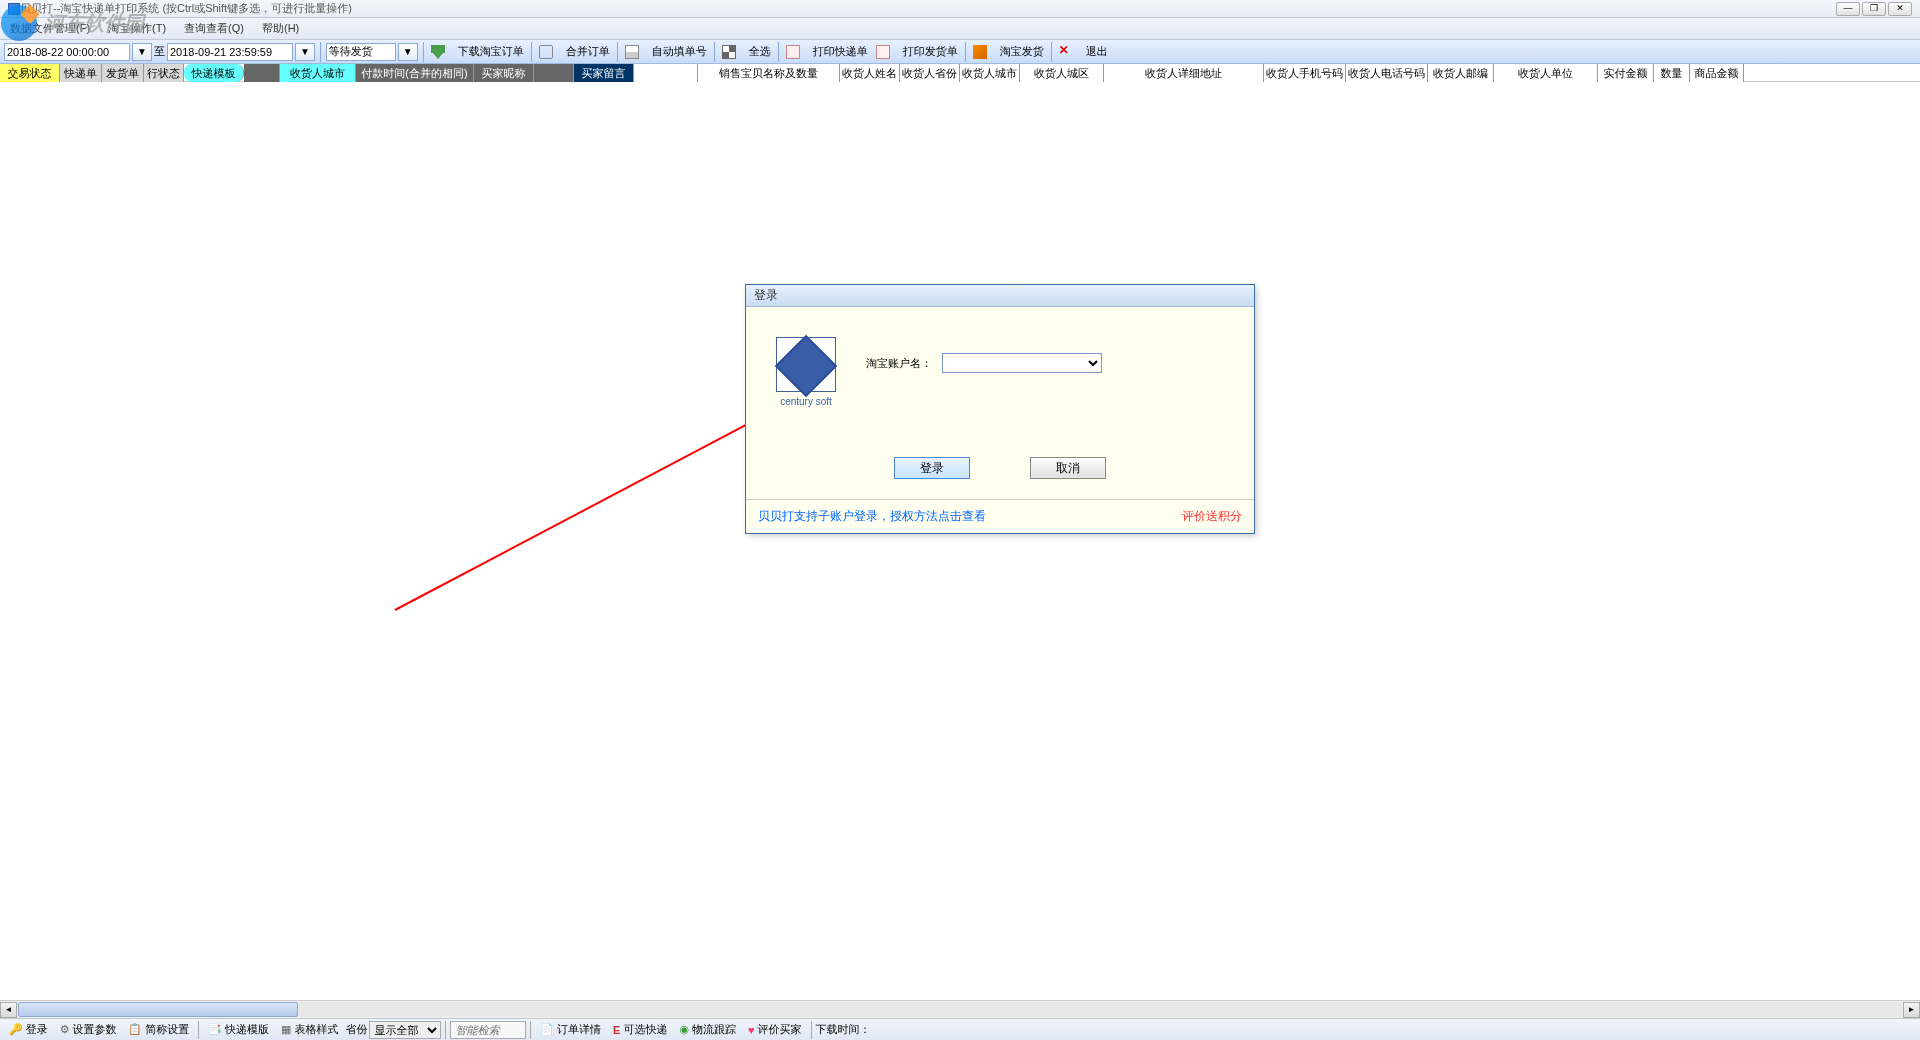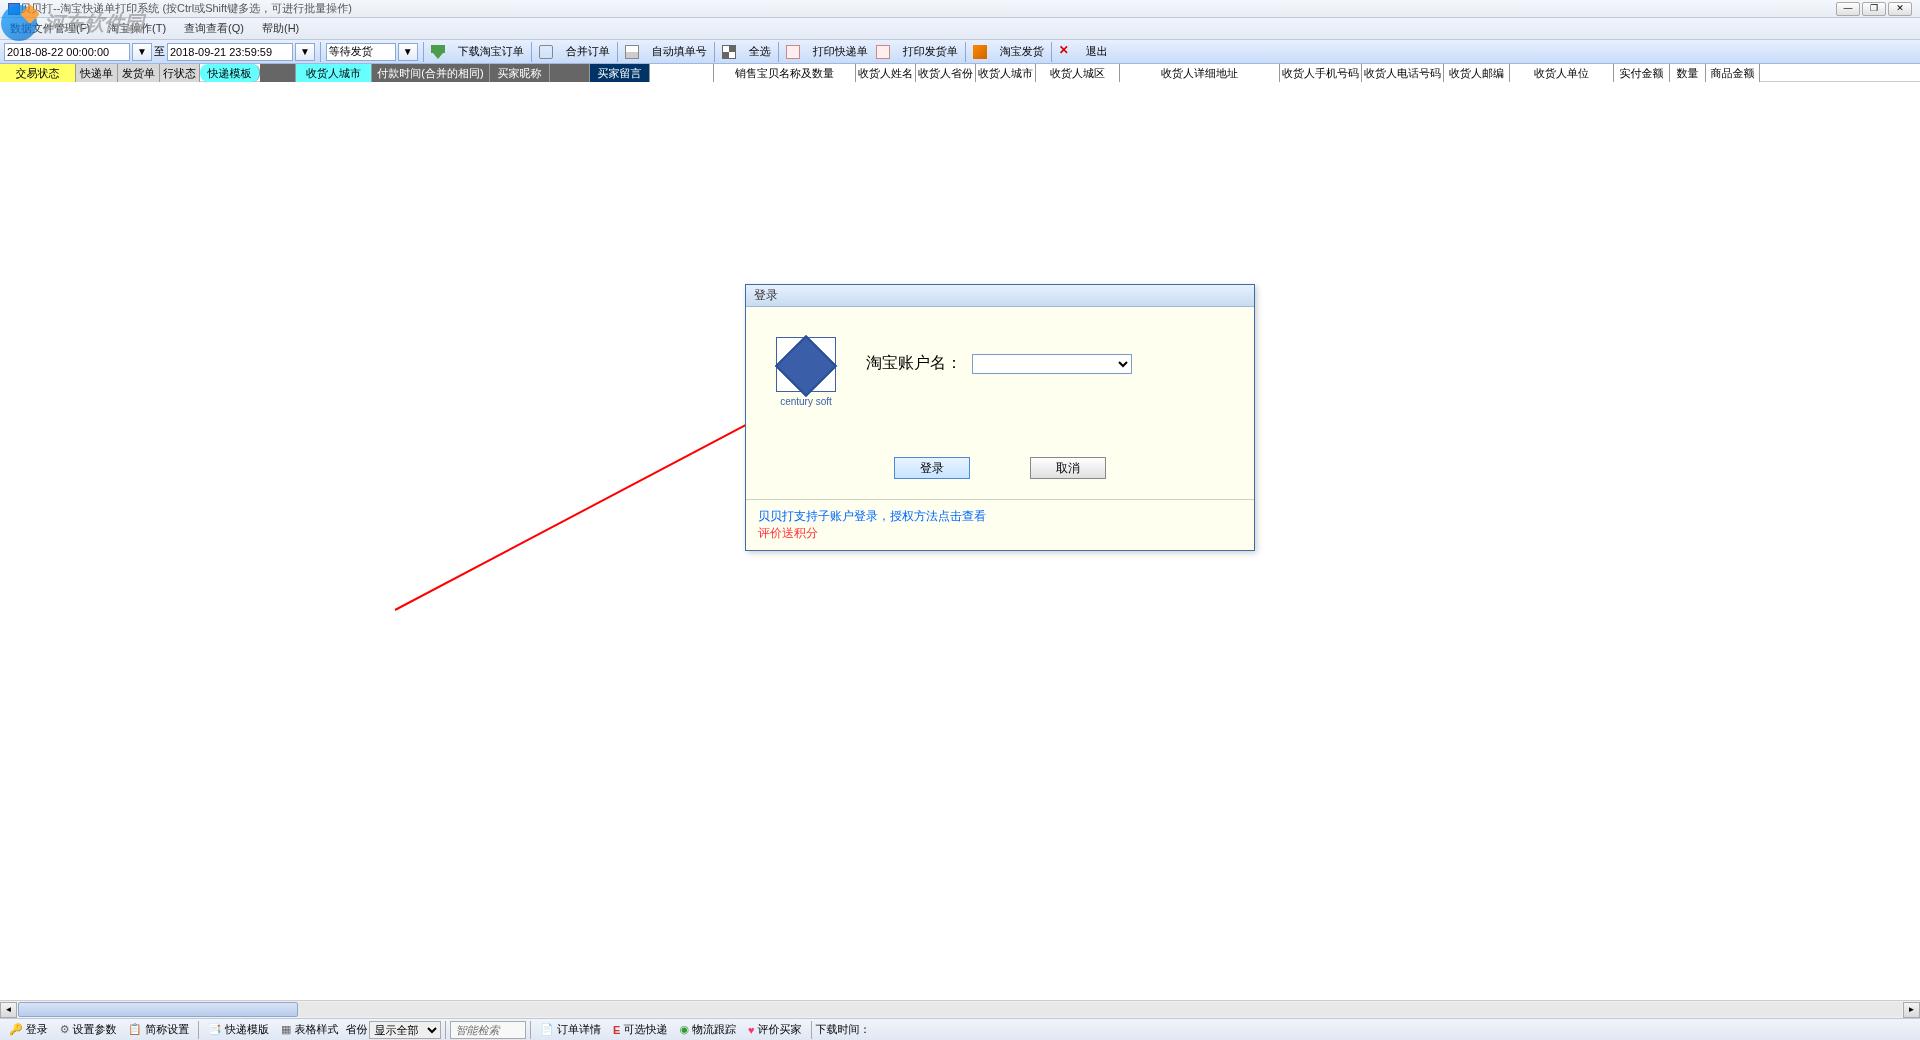--- a/index.html
+++ b/index.html
@@ -53,26 +53,26 @@
     .arrow-head { fill: #ff0000; }
     
     .dialog { position: absolute; left: 745px; top: 284px; width: 510px; background: #fffff0; border: 1px solid #3a6ea5; box-shadow: 2px 2px 6px rgba(0,0,0,0.2); z-index: 100; }
     .dialog-title { height: 22px; background: linear-gradient(to bottom, #e8f0ff, #c8dcf0); border-bottom: 1px solid #a0b8d8; padding: 0 8px; display: flex; align-items: center; font-size: 12px; color: #333; }
     .dialog-body { padding: 30px 20px 20px 30px; display: flex; align-items: flex-start; gap: 30px; }
     .logo-box { text-align: center; }
     .logo-img { width: 60px; height: 55px; border: 1px solid #4060a0; position: relative; background: #fff; padding: 4px; }
     .logo-diamond { width: 44px; height: 44px; background: #3a5fa8; transform: rotate(45deg); margin: 2px auto; border: 2px solid #2a4f98; }
     .logo-text { color: #3a5fa8; font-size: 10px; margin-top: 4px; }
     .form-row { display: flex; align-items: center; gap: 10px; margin-top: 16px; }
-    .form-label { font-size: 16px; }
+    .form-label { font-size: 11px; }
     .form-select { width: 160px; height: 20px; border: 1px solid #7a9acc; background: #fff; }
     .dialog-buttons { display: flex; justify-content: center; gap: 60px; padding: 30px 0 20px 0; }
     .dlg-btn { width: 76px; height: 22px; border: 1px solid #888; background: linear-gradient(to bottom, #fefefe, #e0e0e0); font-size: 12px; }
     .dlg-btn.primary { border: 1px solid #4a8ad8; background: linear-gradient(to bottom, #e8f4ff, #c8e4ff); }
-    .dialog-footer { padding: 8px 12px; border-top: 1px solid #d0d0c0; display: flex; justify-content: space-between; font-size: 12px; flex-direction: column; }
+    .dialog-footer { padding: 8px 12px; border-top: 1px solid #d0d0c0; display: flex; justify-content: space-between; font-size: 12px; }
     .footer-link-blue { color: #0066ff; }
     .footer-link-red { color: #ff3333; }
     
     .hscroll { position: absolute; bottom: 22px; left: 0; right: 0; height: 18px; background: #f0f0f0; border-top: 1px solid #ccc; }
     .hscroll-track { position: absolute; left: 18px; right: 18px; top: 1px; bottom: 1px; background: #e8e8e8; }
     .hscroll-thumb { position: absolute; left: 0; width: 280px; top: 0; bottom: 0; background: linear-gradient(to bottom, #d8e4f4, #b8ccec); border: 1px solid #8ca8d0; border-radius: 2px; }
     .hscroll-btn { position: absolute; width: 17px; height: 16px; top: 1px; background: linear-gradient(to bottom, #f4f4f4, #d8d8d8); border: 1px solid #aaa; text-align: center; font-size: 8px; line-height: 14px; }
     
     .status-bar { position: absolute; bottom: 0; left: 0; right: 0; height: 22px; background: linear-gradient(to bottom, #f0f4fb, #e0e8f4); border-top: 1px solid #c0c8d8; display: flex; align-items: center; padding: 0 4px; font-size: 11px; gap: 2px; }
     .sb-btn { display: flex; align-items: center; gap: 3px; padding: 2px 5px; }
@@ -163,21 +163,21 @@
     <span>淘宝发货</span>
   </div>
   <span class="sep"></span>
   <div class="tb-btn">
     <span class="icon icon-exit"></span>
     <span>退出</span>
   </div>
 </div>
 
 <div class="col-headers" id="col-headers">
-    <div class="col-h hc-yellow" style="width: 76px;">交易状态</div>
+    <div class="col-h hc-yellow" style="width: 60px;">交易状态</div>
     <div class="col-h hc-gray" style="width: 42px;">快递单</div>
     <div class="col-h hc-gray" style="width: 42px;">发货单</div>
     <div class="col-h hc-gray" style="width: 40px;">行状态</div>
     <div class="col-h hc-cyan" style="width: 60px; border-radius: 8px;">快递模板</div>
     <div class="col-h hc-dark" style="width: 36px;"></div>
     <div class="col-h hc-cyan" style="width: 76px;">收货人城市</div>
     <div class="col-h hc-dark" style="width: 118px;">付款时间(合并的相同)</div>
     <div class="col-h hc-dark" style="width: 60px;">买家昵称</div>
     <div class="col-h hc-dark" style="width: 40px;"></div>
     <div class="col-h hc-blue" style="width: 60px;">买家留言</div>

